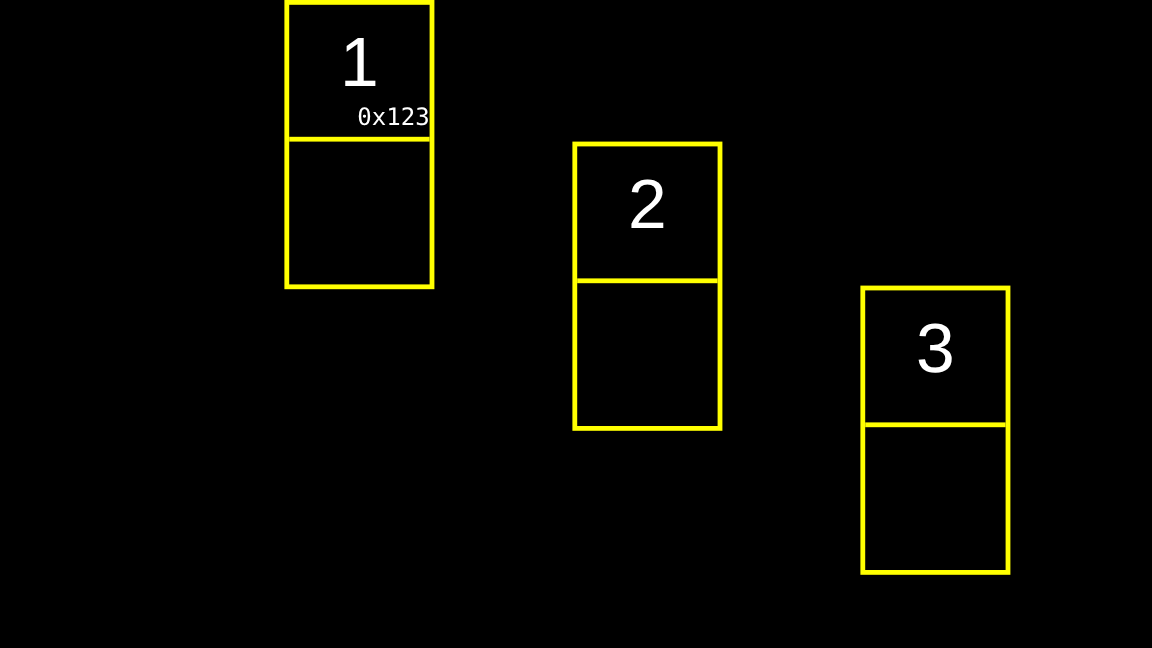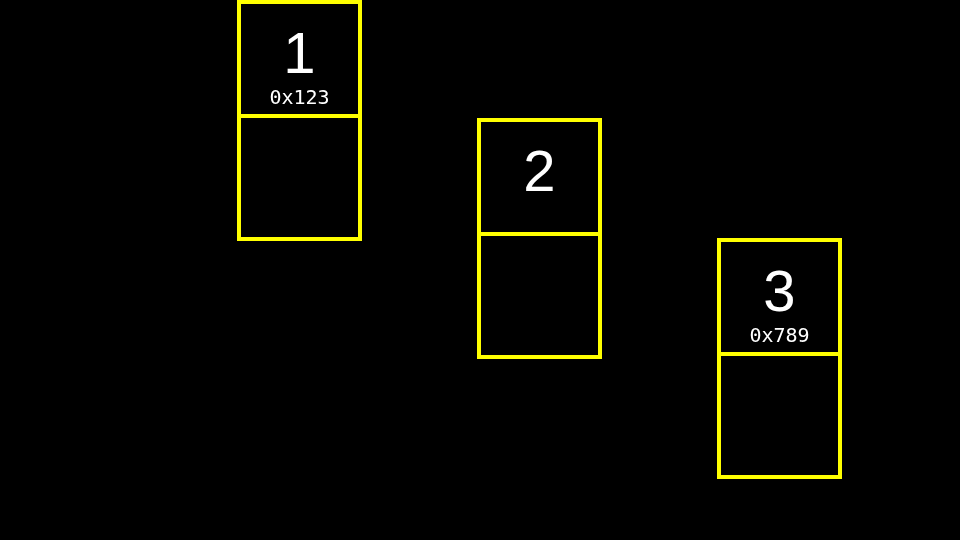--- a/index.html
+++ b/index.html
@@ -46,21 +46,21 @@
     color: var(--text);
     font-size: 58px;
     line-height: 1;
     font-family: "Liberation Sans", sans-serif;
   }
   .address {
     position: absolute;
     bottom: 7px;
     left: 0;
     right: 0;
-    text-align: center;
+    text-align: right;
     color: var(--text);
     font-size: 20px;
     line-height: 1;
     font-family: "DejaVu Sans Mono", monospace;
   }
 </style>
 </head>
 <body>
 
 <div class="stage">
@@ -76,18 +76,17 @@
   <div class="node node-2">
     <div class="cell-top">
       <div class="value">2</div>
     </div>
     <div class="cell-bottom"></div>
   </div>
 
   <div class="node node-3">
     <div class="cell-top">
       <div class="value">3</div>
-      <div class="address">0x789</div>
     </div>
     <div class="cell-bottom"></div>
   </div>
 
 </div>
 
 </body></html>

